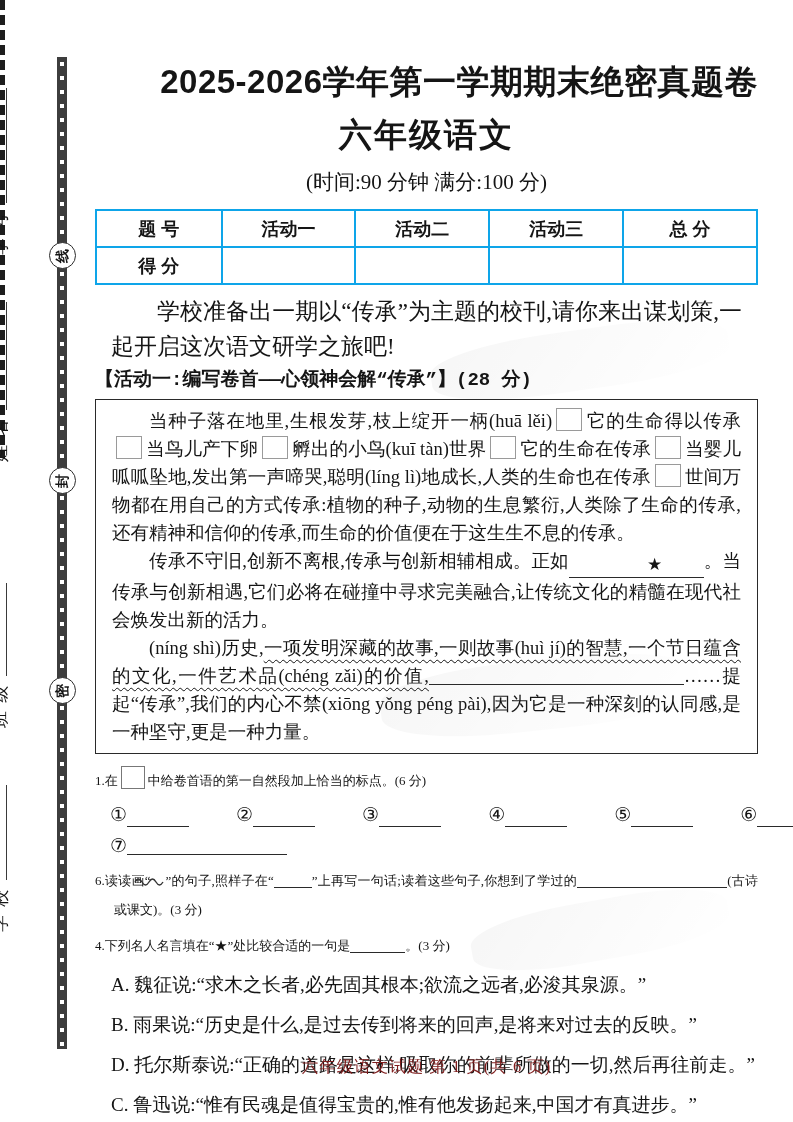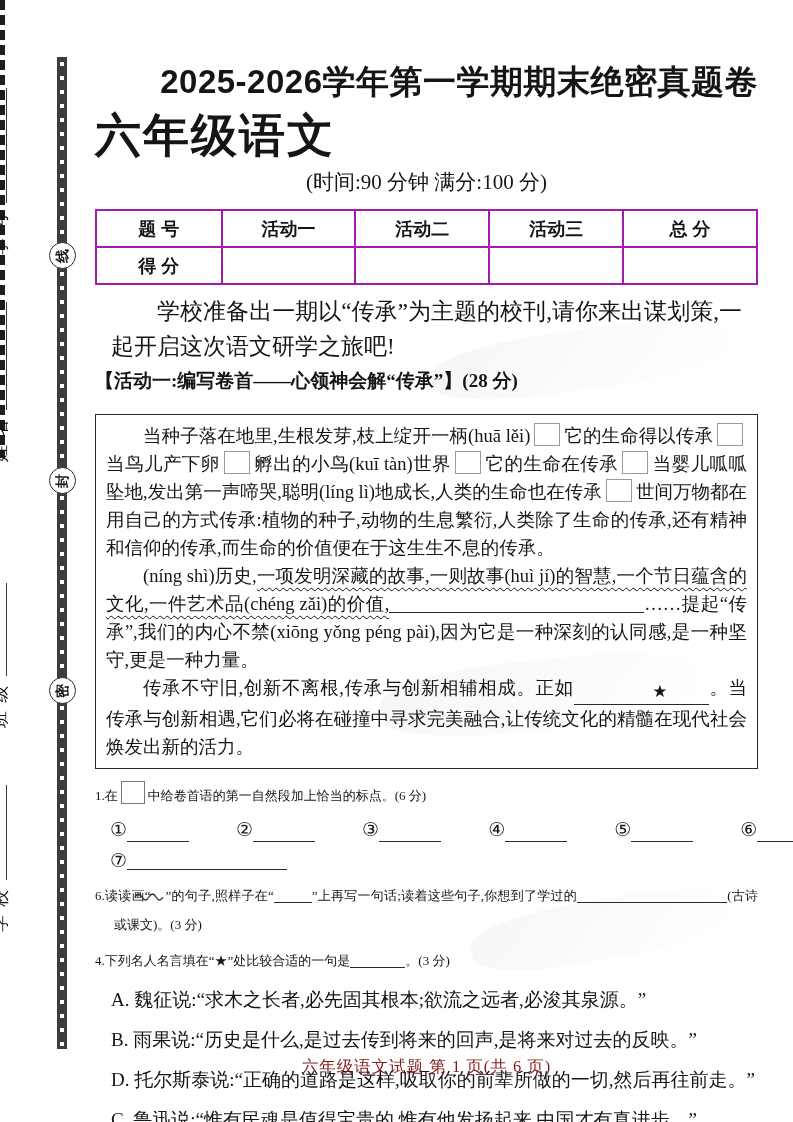--- a/index.html
+++ b/index.html
@@ -21,32 +21,32 @@
     border-radius:50%;background:#fff;display:flex;align-items:center;justify-content:center;z-index:3;}
   .seal-circle span{display:block;transform:rotate(-90deg);font-size:14px;font-weight:bold;}
   .vlabel{position:absolute;left:13px;white-space:nowrap;transform:rotate(-90deg);
     transform-origin:0 100%;height:24px;line-height:24px;font-size:17px;letter-spacing:2px;}
   .vlabel .vline{display:inline-block;border-bottom:1.6px solid #3a3a3a;height:14px;
     vertical-align:-1px;margin-left:8px;}
 
   
   .content{position:absolute;left:95px;top:0;width:663px;}
   .t1{margin:62px 0 0;font-weight:900;font-size:33px;line-height:40px;text-align:right;letter-spacing:0.5px;}
-  .t2{margin:12px 0 6px;font-weight:900;font-size:46px;line-height:42px;text-align:left;letter-spacing:2px;}
+  .t2{margin:12px 0 6px;font-weight:900;font-size:33px;line-height:42px;text-align:center;letter-spacing:2px;}
   .meta{margin-top:12px;text-align:center;font-size:21px;line-height:28px;}
 
   table.score{width:100%;border-collapse:collapse;margin-top:13px;table-layout:fixed;}
-  table.score td{border:2px solid #a21caf;height:33px;text-align:center;
+  table.score td{border:2px solid #0ea5e9;height:33px;text-align:center;
     font-size:18px;font-weight:700;font-family:"Liberation Sans","DejaVu Sans",sans-serif;}
 
   .intro{margin:9px 16px 0;font-size:23px;line-height:35px;text-indent:2em;text-align:justify;}
   .sec-head{margin-top:3px;font-size:19px;line-height:27px;font-weight:800;
-    font-family:Liberation Serif, serif;}
-
-  .passage-box{margin-top:20px;border:1.6px solid #2a2a2a;padding:7px 10px;
+    font-family:Liberation Mono, monospace;}
+
+  .passage-box{margin-top:5px;border:1.6px solid #2a2a2a;padding:7px 16px;
     font-size:18.5px;line-height:28px;text-align:justify;}
   .passage-box p{margin:0;text-indent:2em;}
   .pbox{display:inline-block;width:24px;height:21px;border:1px solid #9a9a9a;
     vertical-align:-4px;margin:0 4px;background:#fff;}
   .blank{display:inline-block;border-bottom:1.6px solid #2a2a2a;height:19px;vertical-align:-3px;}
   .w255{width:255px;} .w150{width:150px;} .w160{width:160px;} .w62{width:62px;}
   .w55{width:55px;} .w38{width:38px;}
   .starblank{display:inline-block;width:135px;border-bottom:1.6px solid #2a2a2a;
     text-align:center;vertical-align:-3px;height:24px;line-height:24px;font-size:17px;}
   .wavy{text-decoration:underline;text-decoration-style:wavy;
@@ -137,22 +137,22 @@
       </tr>
     </tbody>
       </table>
 
     <p class="intro">学校准备出一期以“传承”为主题的校刊,请你来出谋划策,一起开启这次语文研学之旅吧!</p>
 
     <div class="sec-head">【活动一:编写卷首——心领神会解“传承”】(28 分)</div>
 
     <div class="passage-box">
       <p><span>当种子落在地里,生根发芽,枝上绽开一柄(huā lěi)</span><span class="pbox"></span><span>它的生命得以传承</span><span class="pbox"></span><span>当鸟儿产下卵</span><span class="pbox"></span><span>孵出的小鸟(kuī tàn)世界</span><span class="pbox"></span><span>它的生命在传承</span><span class="pbox"></span><span>当婴儿呱呱坠地,发出第一声啼哭,聪明(líng lì)地成长,人类的生命也在传承</span><span class="pbox"></span><span>世间万物都在用自己的方式传承:植物的种子,动物的生息繁衍,人类除了生命的传承,还有精神和信仰的传承,而生命的价值便在于这生生不息的传承。</span></p>
+      <p><span>传承不守旧,创新不离根,传承与创新相辅相成。正如</span><span class="starblank">★</span><span>。当传承与创新相遇,它们必将在碰撞中寻求完美融合,让传统文化的精髓在现代社会焕发出新的活力。</span></p>
       <p><span>(níng shì)历史,</span><span class="wavy">一项发明深藏的故事,一则故事(huì jí)的智慧,一个节日蕴含的文化,一件艺术品(chéng zǎi)的价值,</span><span class="blank w255"></span><span>……提起“传承”,我们的内心不禁(xiōng yǒng péng pài),因为它是一种深刻的认同感,是一种坚守,更是一种力量。</span></p>
-      <p><span>传承不守旧,创新不离根,传承与创新相辅相成。正如</span><span class="starblank">★</span><span>。当传承与创新相遇,它们必将在碰撞中寻求完美融合,让传统文化的精髓在现代社会焕发出新的活力。</span></p>
     </div>
 
     <p class="q q1"><span>1.在</span><span class="qbox"></span><span>中给卷首语的第一自然段加上恰当的标点。(6 分)</span></p>
 
     <div class="q2row">
       <span class="q2item">
           <span>①</span>
           <span class="blank w62"></span>
         </span>
       <span class="q2item">

